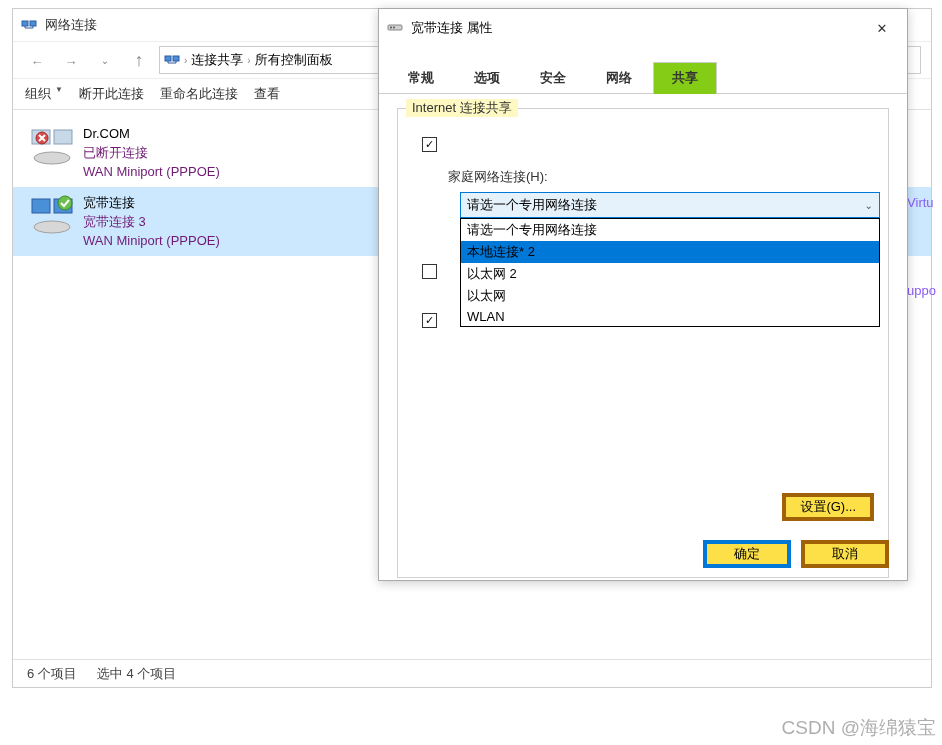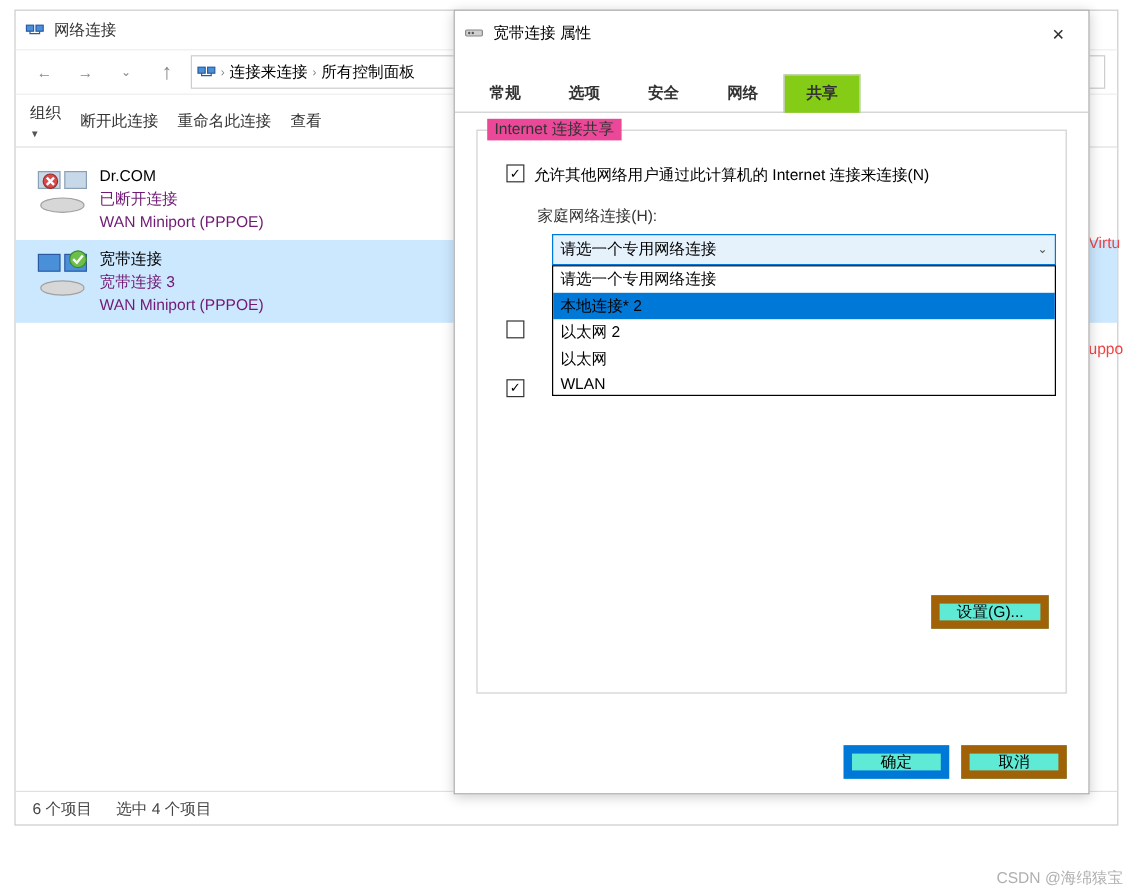--- a/index.html
+++ b/index.html
@@ -10,75 +10,75 @@
 .explorer-titlebar { display: flex; align-items: center; gap: 8px; height: 32px; padding: 0 8px; color: #333; }
 .explorer-titlebar .icon { width: 16px; height: 16px; }
 .explorer-nav { display: flex; align-items: center; gap: 6px; padding: 4px 10px; border-top: 1px solid #eee; border-bottom: 1px solid #eee; }
 .nav-arrow { width: 28px; height: 28px; display: flex; align-items: center; justify-content: center; color: #888; border-radius: 2px; }
 .up-arrow { font-size: 18px; }
 .breadcrumb-bar { flex: 1; display: flex; align-items: center; gap: 4px; border: 1px solid #ccc; height: 28px; padding: 0 4px; background: #fff; }
 .breadcrumb-bar .icon { width: 16px; height: 16px; }
 .bc-sep { color: #888; font-size: 10px; }
 
 .toolbar { display: flex; align-items: center; gap: 16px; padding: 6px 12px; border-bottom: 1px solid #e0e0e0; }
-.tb-item { display: flex; gap: 4px; color: #333; flex-direction: column; }
+.tb-item { display: flex; gap: 4px; color: #333; }
 .tb-chev { font-size: 8px; color: #555; }
 
 .conn-list { padding: 8px 0; }
 .conn-item { display: flex; align-items: flex-start; gap: 8px; padding: 6px 16px; }
 .conn-item.selected { background: #cce8ff; }
 .conn-text { line-height: 19px; }
 .conn-name { color: #000; }
 .conn-status { color: #701a75; }
 .conn-driver { color: #701a75; }
 
 .status-bar { position: absolute; left: 0; bottom: 0; right: 0; height: 28px; display: flex; align-items: center; gap: 20px; padding: 0 14px; border-top: 1px solid #e0e0e0; color: #444; }
 
 
 .partial-col { position: absolute; left: 366px; top: 120px; width: 20px; }
 .partial-icon { height: 88px; display: flex; align-items: flex-start; padding-top: 8px; }
 
-.right-shadow-text { position: absolute; right: 6px; top: 195px; color: #ef4444; }
+.right-shadow-text { position: absolute; right: 6px; top: 195px; color: #8b5cf6; }
 .right-shadow-text div { height: 88px; }
 
 
-.dialog { position: absolute; left: 378px; top: 8px; width: 530px; height: 654px; background: #fff; border: 1px solid #aaa; box-shadow: 0 2px 10px rgba(0,0,0,0.2); }
+.dialog { position: absolute; left: 378px; top: 8px; width: 530px; height: 573px; background: #fff; border: 1px solid #aaa; box-shadow: 0 2px 10px rgba(0,0,0,0.2); }
 .dlg-titlebar { display: flex; align-items: center; justify-content: space-between; padding: 0 8px; height: 38px; }
 .dlg-titlebar .left { display: flex; align-items: center; gap: 8px; }
 .close-btn { width: 34px; height: 26px; display: flex; align-items: center; justify-content: center; font-size: 16px; color: #333; }
 
 .tabs { display: flex; gap: 2px; padding: 0 10px; border-bottom: 1px solid #ccc; margin-top: 14px; font-weight: bold; }
 .tab { padding: 6px 18px 7px; color: #333; border: 1px solid transparent; border-bottom: none; position: relative; top: 1px; }
 .tab.active { border-color: #ccc; background: #84cc16; }
 
 .sheet { padding: 14px 18px; position: relative; height: calc(100% - 130px); }
 .groupbox { border: 1px solid #d0d0d0; padding: 18px 14px 14px; position: relative; }
-.group-title { position: absolute; top: -10px; left: 8px; background: #ec4899; padding: 0 6px; color: #333; }
+.group-title { position: absolute; top: -10px; left: 8px; background: #fef9c3; padding: 0 6px; color: #333; }
 
 .chk-row { display: flex; align-items: flex-start; gap: 8px; margin: 10px 0 10px 10px; }
 .chk-row.hidden-behind { margin-left: 0; }
 .chk { width: 15px; height: 15px; border: 1px solid #333; display: inline-flex; align-items: center; justify-content: center; font-size: 11px; flex-shrink: 0; }
 .chk.checked::after { content: "✓"; color: #000; }
 
 .field-label { margin: 16px 0 6px 36px; color: #333; }
 .select-wrap { margin-left: 48px; position: relative; width: 420px; }
 .select-box { width: 100%; height: 26px; border: 1px solid #0078d7; background: #e5f1fb; display: flex; align-items: center; padding: 0 6px; justify-content: space-between; }
 .chev { font-size: 10px; color: #555; }
 .dropdown { position: absolute; top: 26px; left: 0; width: 100%; border: 1px solid #000; background: #fff; z-index: 5; }
 .dd-item { padding: 2px 6px; }
 .dd-item.highlight { background: #0078d7; color: #000000; }
 
 .settings-btn-row { display: flex; justify-content: flex-end; margin-top: 165px; }
-.btn { min-width: 88px; height: 28px; border: 7px solid #a16207; background: #5eead4; display: inline-flex; align-items: center; justify-content: center; padding: 0 14px; }
+.btn { min-width: 88px; height: 28px; border: 4px solid #a16207; background: #fde047; display: inline-flex; align-items: center; justify-content: center; padding: 0 14px; }
 .btn.primary { border-color: #0078d7; text-align: right; }
 
 .dlg-footer { position: absolute; bottom: 12px; right: 18px; display: flex; gap: 10px; }
 
 
-.watermark { position: absolute; right: 6px; bottom: 4px; color: rgba(120,120,120,0.6); font-size: 13px; z-index: 20; }
+.watermark { position: absolute; right: 6px; bottom: 4px; color: rgba(120,120,120,0.6); font-size: 19px; z-index: 20; }
 
 
 .ic-net { display: inline-block; }
 
 </style>
 </head>
 <body>
 
 <div class="explorer">
   <div class="explorer-titlebar">
@@ -98,21 +98,21 @@
     <div class="nav-arrow up-arrow">↑</div>
     <div class="breadcrumb-bar">
       <span class="icon ic-net">
         <svg width="16" height="16" viewBox="0 0 16 16">
             <rect x="1" y="4" width="6" height="5" fill="#4a90d9" stroke="#2c5aa0"></rect>
             <rect x="9" y="4" width="6" height="5" fill="#4a90d9" stroke="#2c5aa0"></rect>
             <path d="M4 9 v2 h8 v-2" stroke="#2c5aa0" fill="none"></path>
           </svg>
       </span>
       <span class="bc-sep">›</span>
-      <span>连接来连接</span>
+      <span>连接共享</span>
       <span class="bc-sep">›</span>
       <span>所有控制面板</span>
     </div>
   </div>
   <div class="toolbar">
     <div class="tb-item">
         <span>组织</span>
         <span class="tb-chev">▼</span>
       </div>
     <div class="tb-item">
@@ -209,21 +209,20 @@
     <div class="tab">网络</div>
     <div class="tab active">共享</div>
   </div>
 
   <div class="sheet">
     <div class="groupbox" style="height:470px;">
       <div class="group-title">Internet 连接共享</div>
 
       <div class="chk-row">
         <span class="chk checked"></span>
-        <span>允许其他网络用户通过此计算机的 Internet 连接来连接(N)</span>
       </div>
 
       <div class="field-label">家庭网络连接(H):</div>
       <div class="select-wrap">
         <div class="select-box">
           <span>请选一个专用网络连接</span>
           <span class="chev">⌄</span>
         </div>
         <div class="dropdown">
           <div class="dd-item">请选一个专用网络连接</div>

